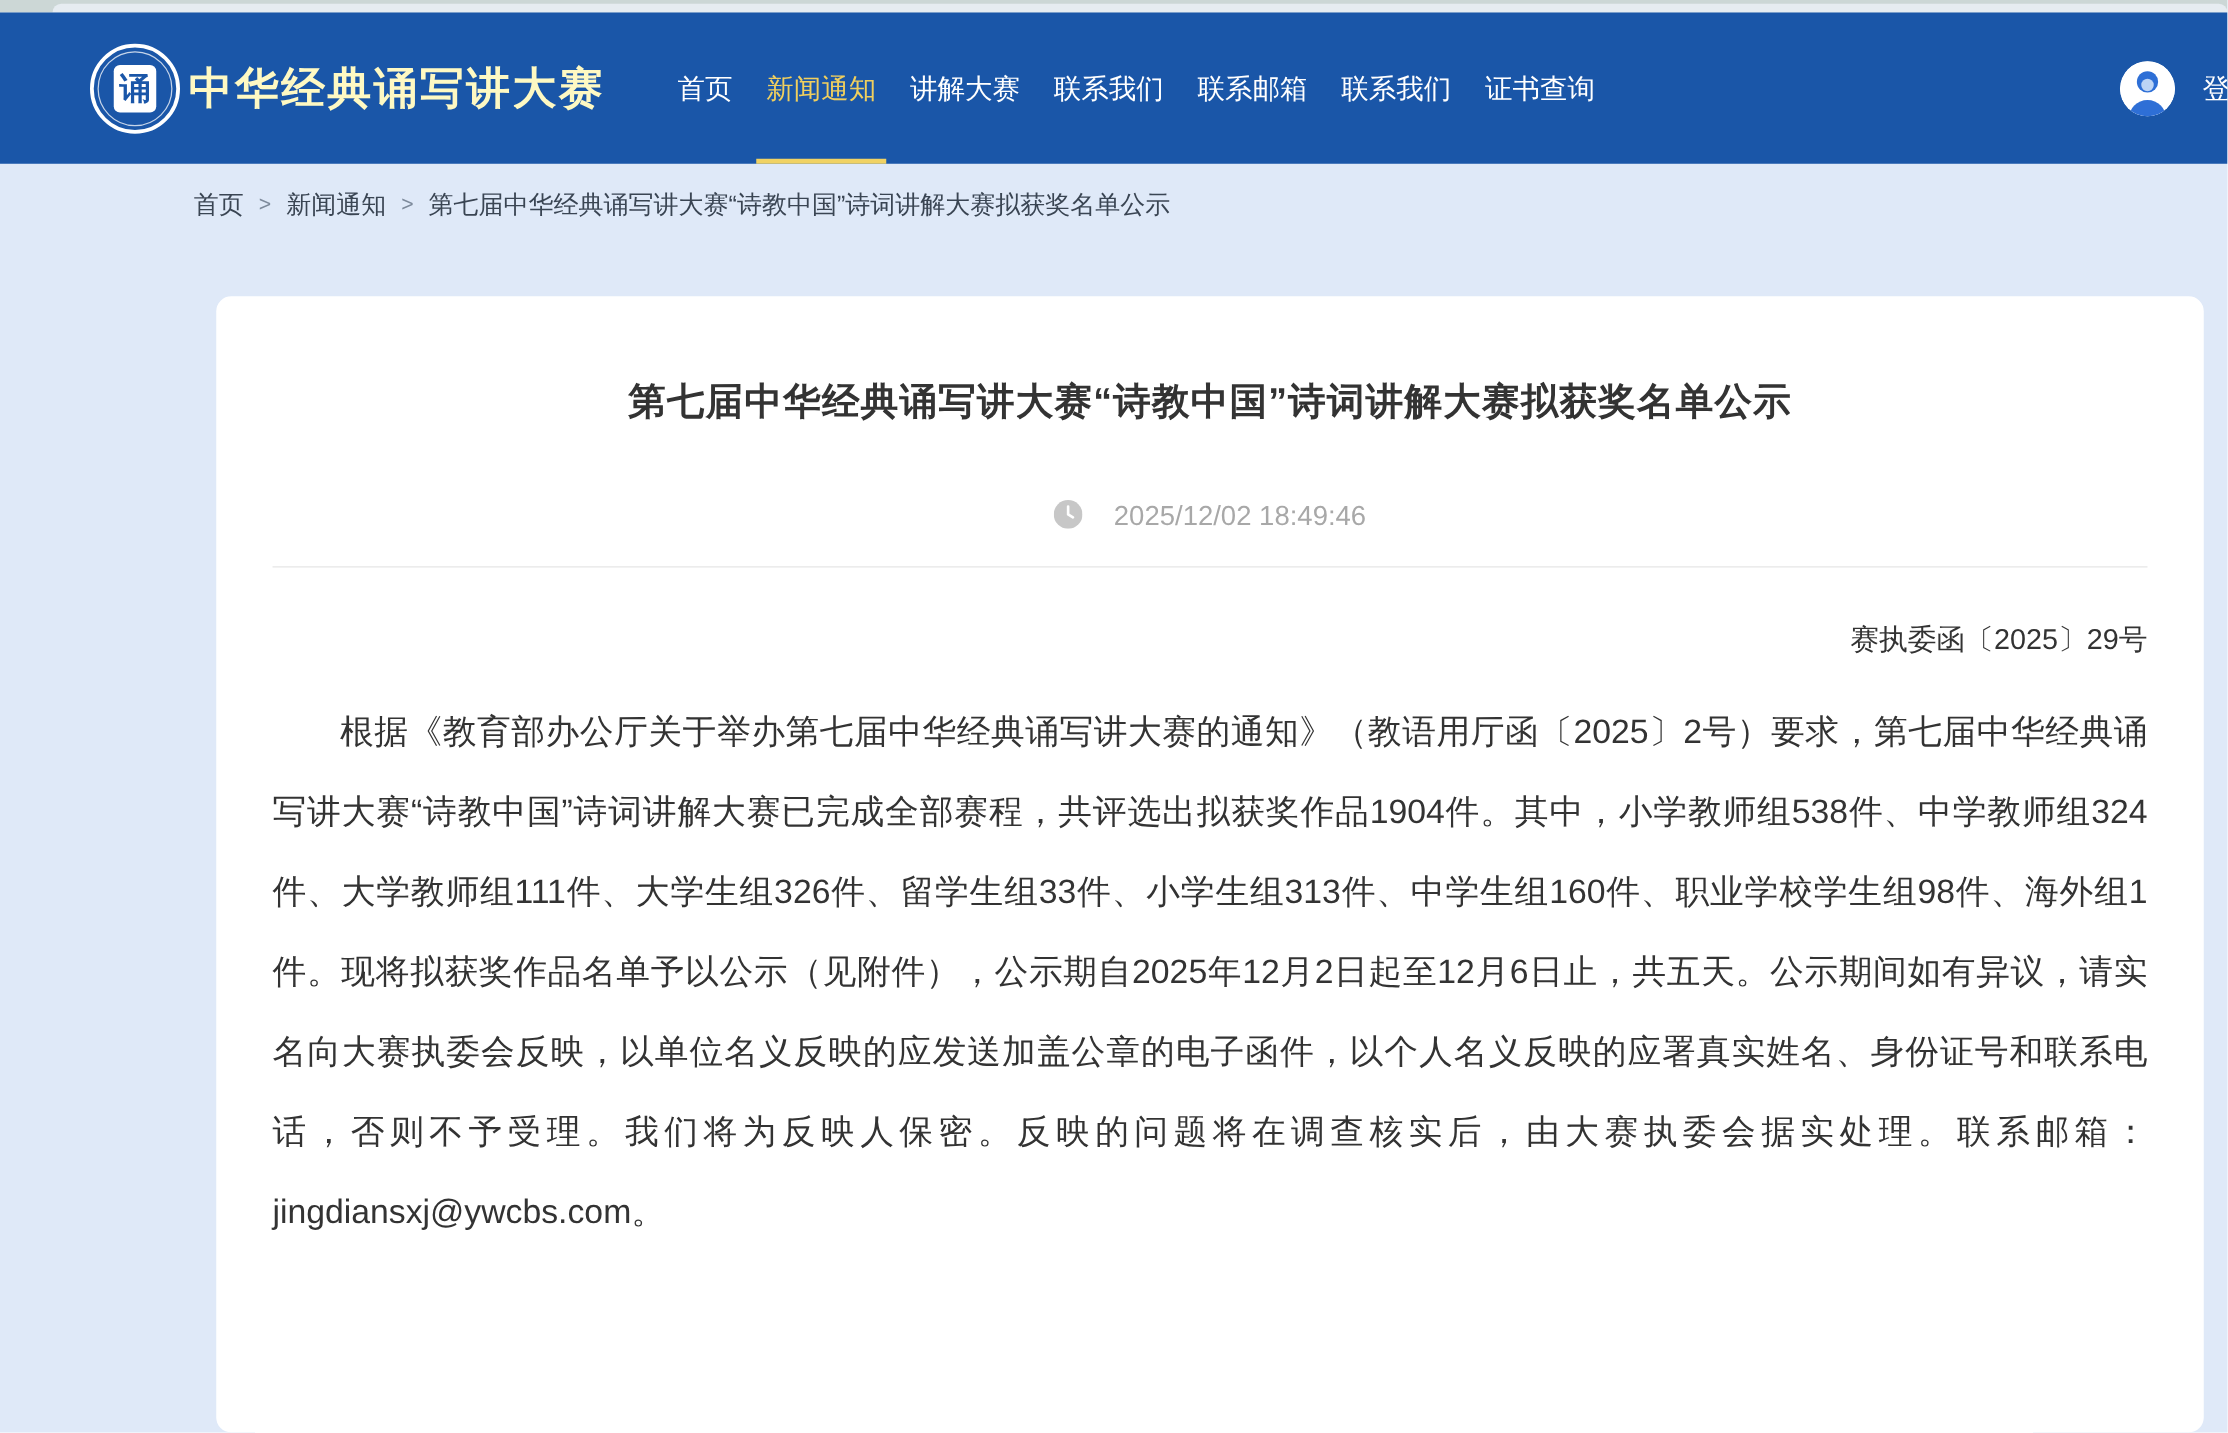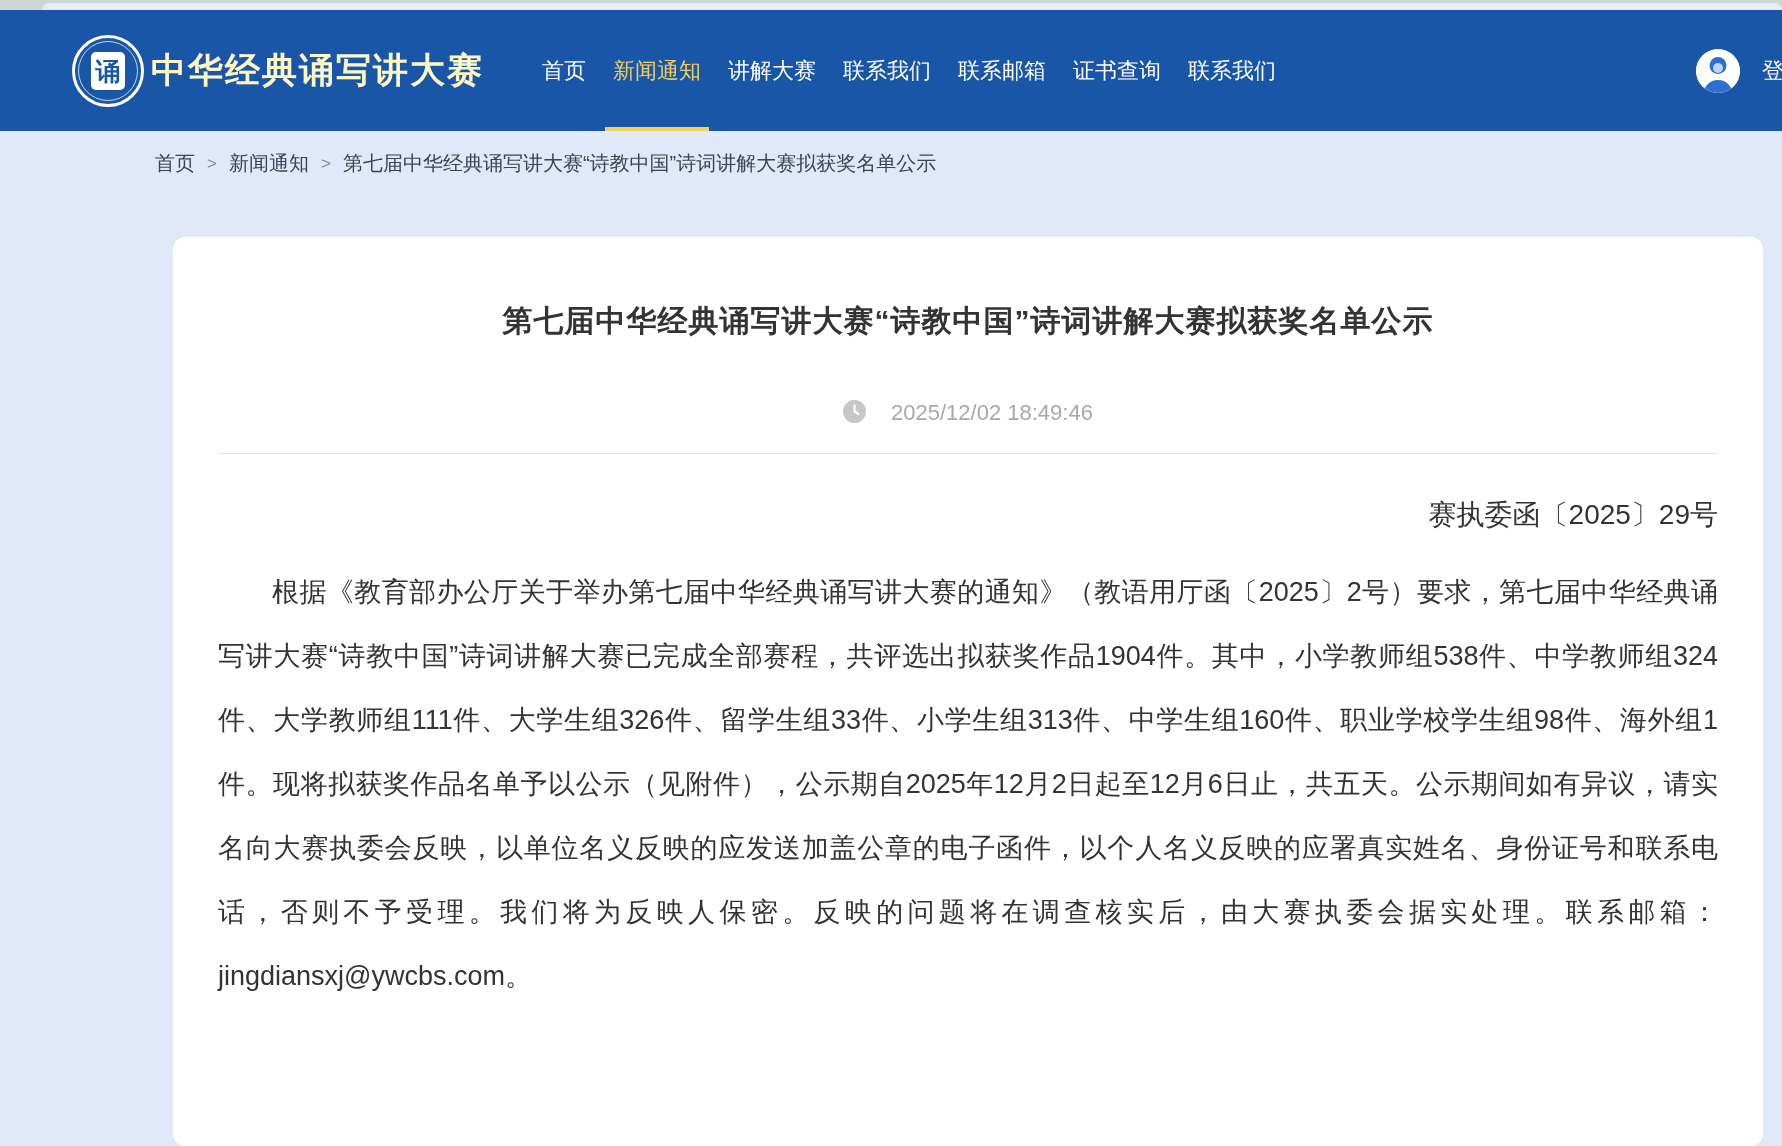--- a/index.html
+++ b/index.html
@@ -93,21 +93,21 @@
   }
   .meta-row svg { display:block; }
   .divider {
     margin-top:27px;
     border-top:1px solid #e6e6e6;
     height:0;
   }
   .doc-number {
     margin-top:42px;
     text-align:right;
-    font-size:28px; color:#333;
+    font-size:23px; color:#333;
   }
   .article-body {
     margin-top:26px;
     font-size:27px; color:#333;
     line-height:64px;
     text-align:justify;
     text-indent:2em;
   }
 </style>
 </head>
@@ -123,22 +123,22 @@
     <div class="seal">诵</div>
   </div>
   <div class="site-title">中华经典诵写讲大赛</div>
 
   <nav class="main-nav">
     <div class="nav-item">首页</div>
     <div class="nav-item active">新闻通知</div>
     <div class="nav-item">讲解大赛</div>
     <div class="nav-item">联系我们</div>
     <div class="nav-item">联系邮箱</div>
+    <div class="nav-item">联系我们</div>
     <div class="nav-item">证书查询</div>
-    <div class="nav-item">联系我们</div>
   </nav>
 
   <div class="user-avatar">
     <svg width="44" height="44" viewBox="0 0 44 44">
       <circle cx="22" cy="22" r="22" fill="#ffffff"></circle>
       <circle cx="22" cy="16.5" r="8.5" fill="#2e6fd6"></circle>
       <circle cx="22" cy="19" r="5" fill="#bcd4f5"></circle>
       <path d="M7 46 a15 15 0 0 1 30 0 Z" fill="#2e6fd6"></path>
     </svg>
   </div>

